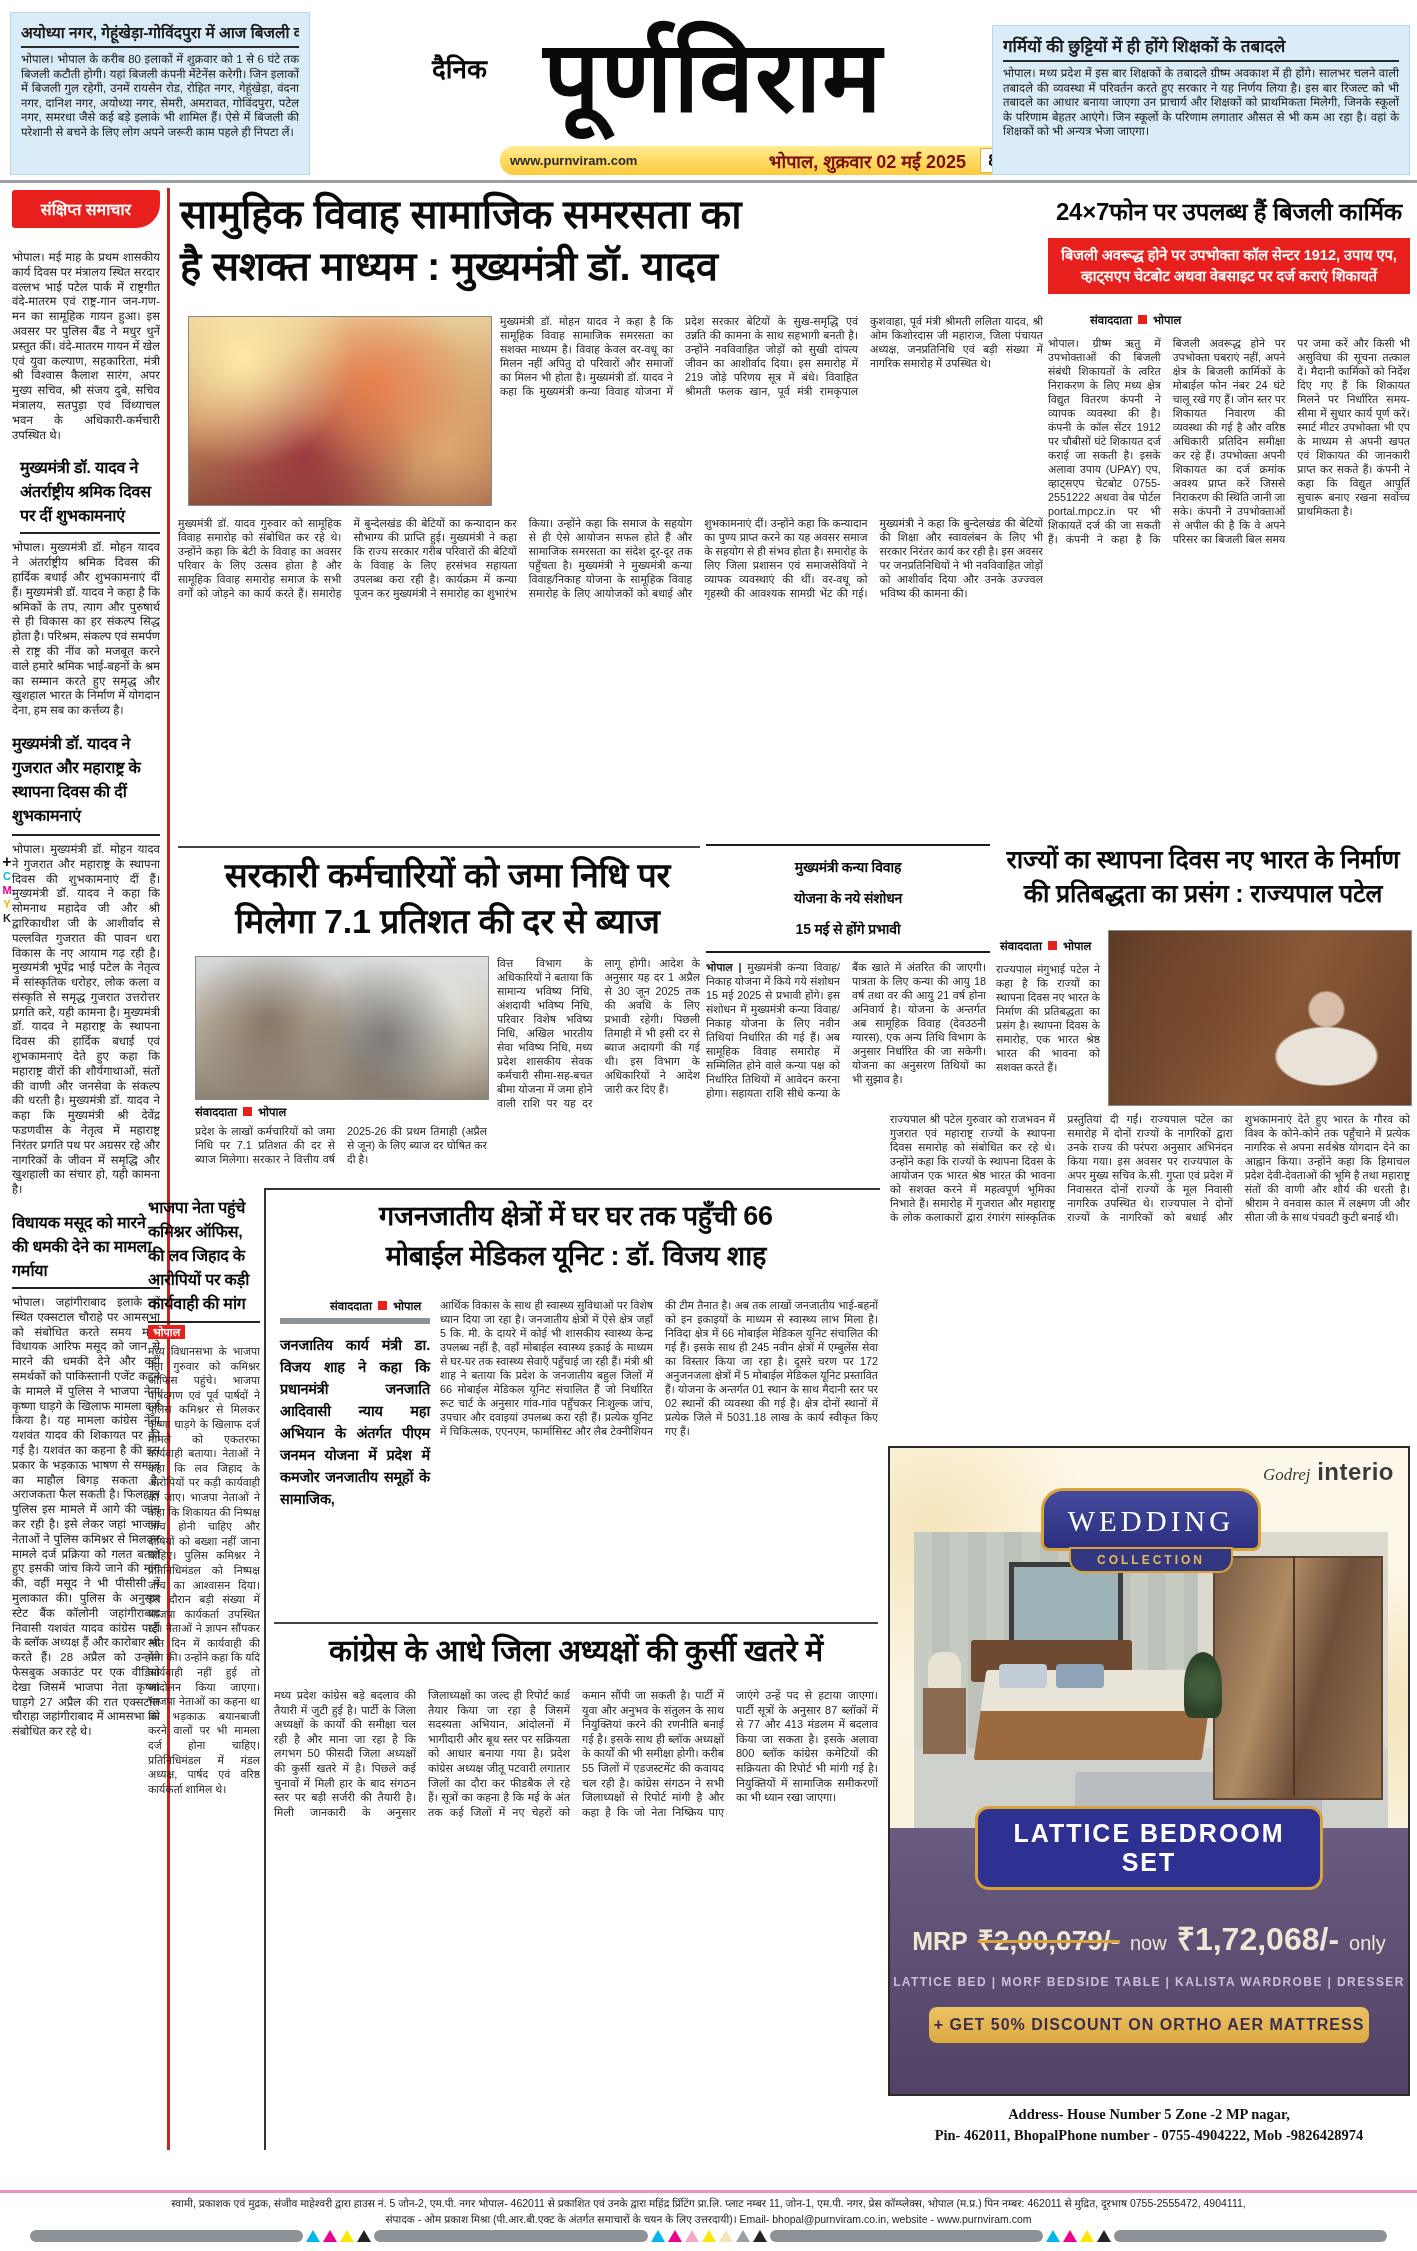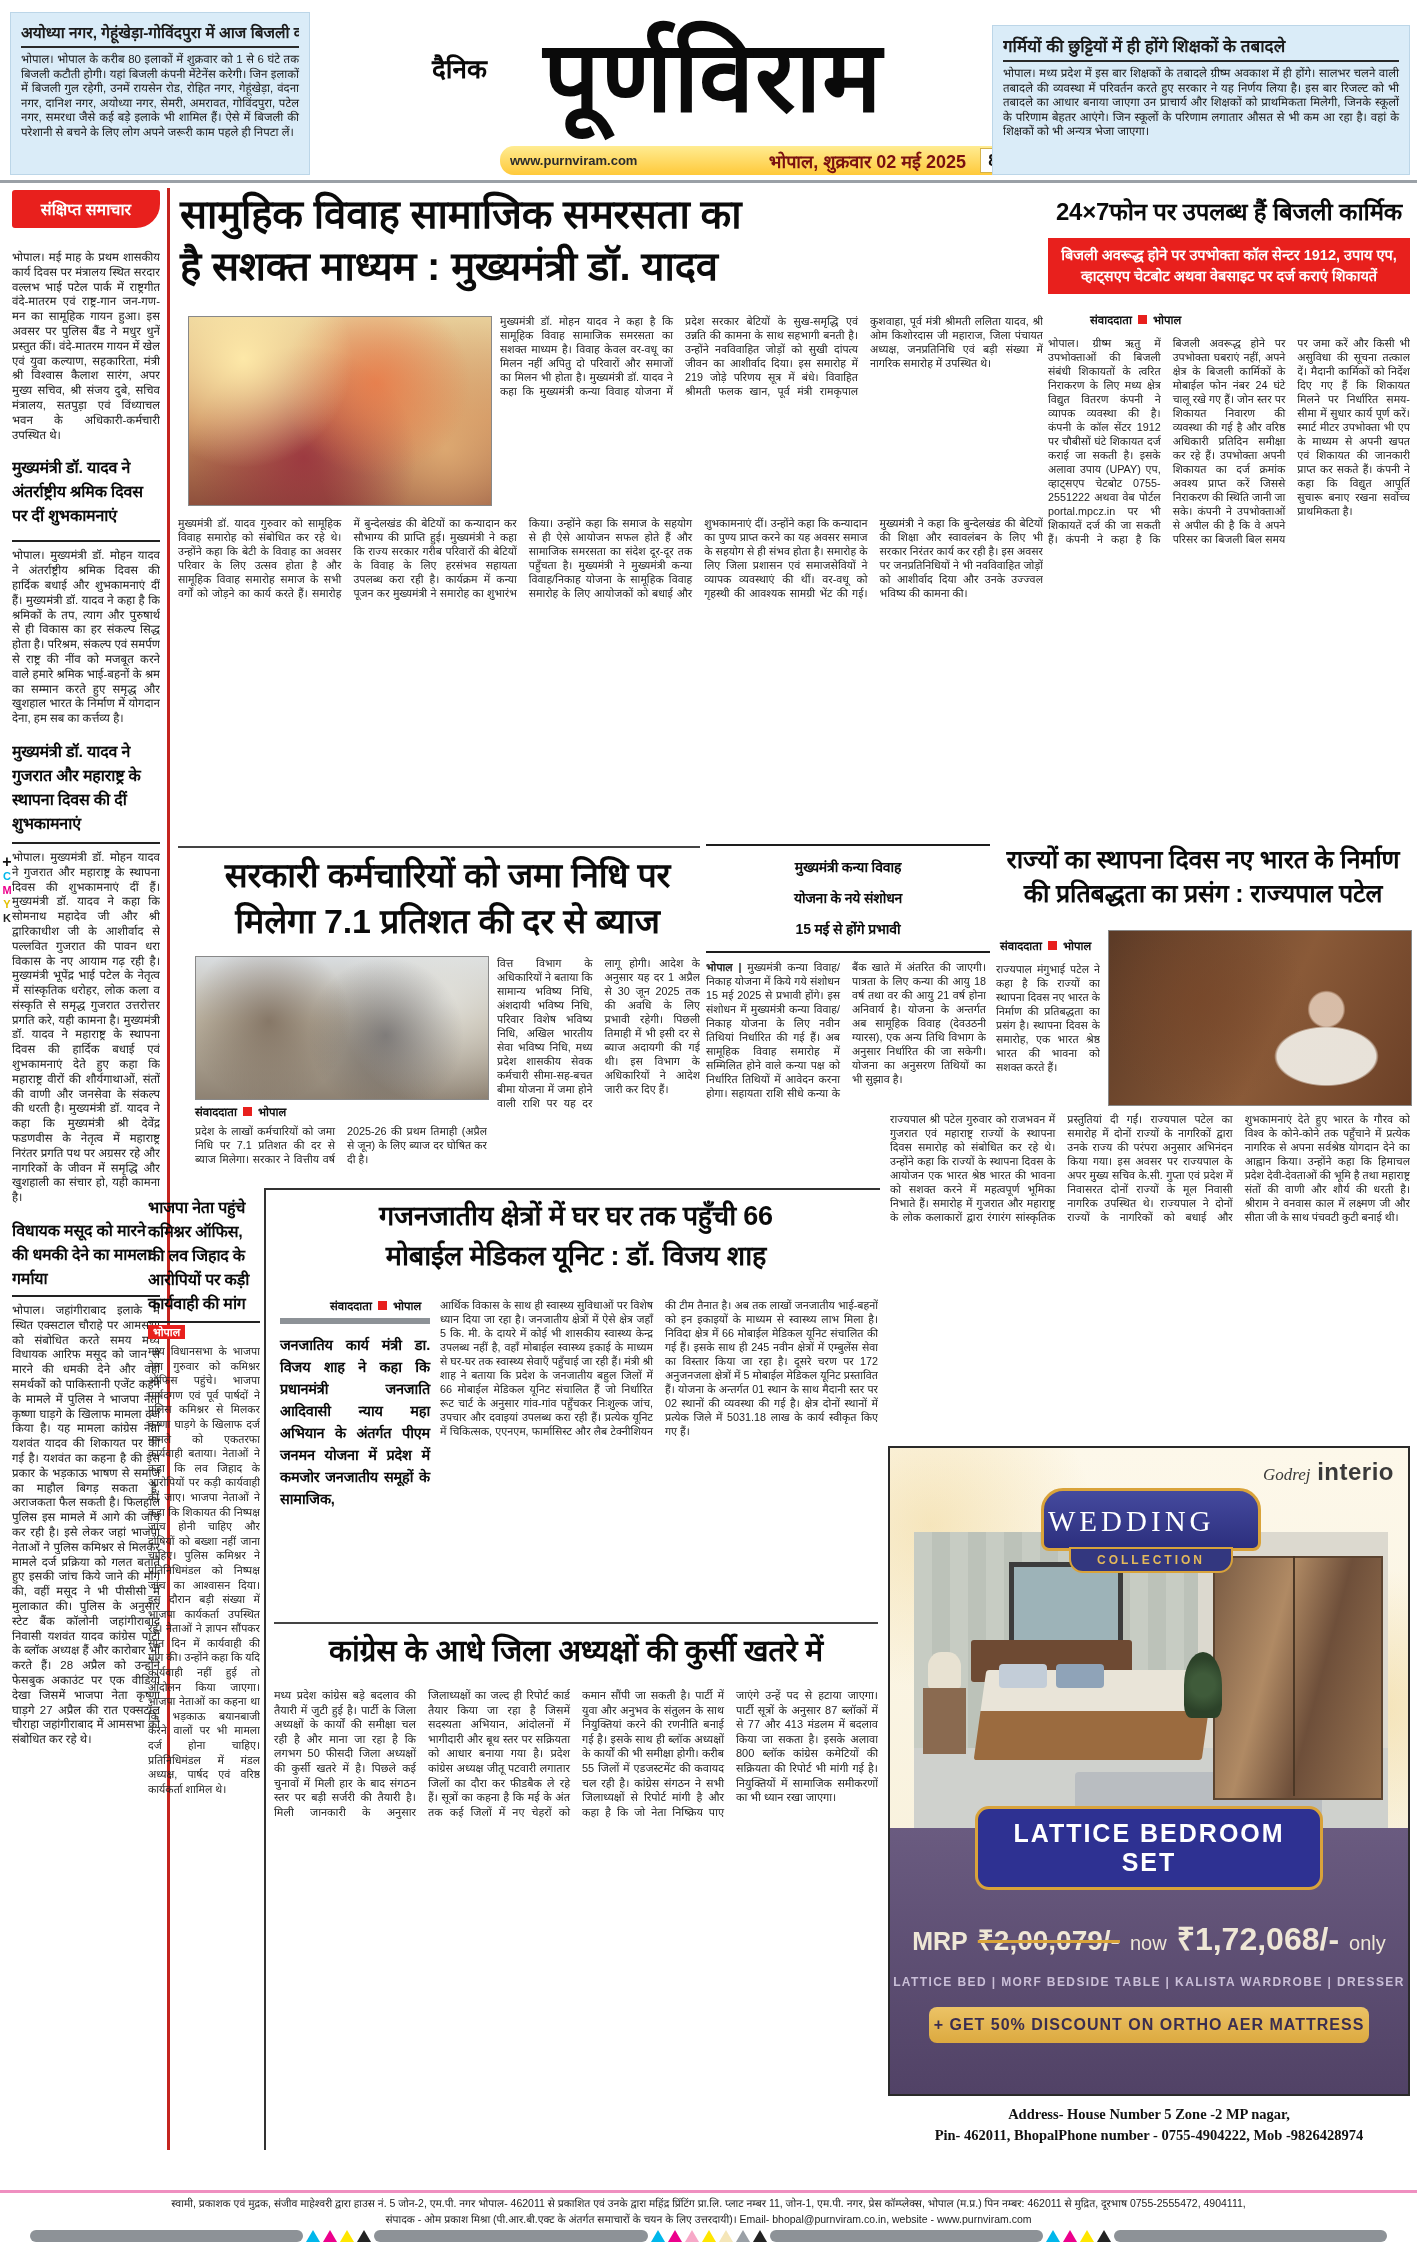--- a/index.html
+++ b/index.html
@@ -62,21 +62,21 @@
   <div class="abs" style="left:12px;top:190px;width:148px;">
     <div style="background:#e8201d;color:#fff;font-weight:800;font-size:16px;padding:8px 10px;border-radius:3px 3px 24px 3px;text-align:center;">संक्षिप्त समाचार</div>
   </div>
   <div class="abs vline" style="left:167px;top:188px;width:3px;height:1962px;"></div>
 
   <div class="abs" style="left:12px;top:244px;width:148px;height:1905px;overflow:hidden;">
     <div>
       <div class="body-txt" style="font-size:11.5px;line-height:14.8px;margin:6px 0 14px;">भोपाल। मई माह के प्रथम शासकीय कार्य दिवस पर मंत्रालय स्थित सरदार वल्लभ भाई पटेल पार्क में राष्ट्रगीत वंदे-मातरम एवं राष्ट्र-गान जन-गण-मन का सामूहिक गायन हुआ। इस अवसर पर पुलिस बैंड ने मधुर धुनें प्रस्तुत कीं। वंदे-मातरम गायन में खेल एवं युवा कल्याण, सहकारिता, मंत्री श्री विश्वास कैलाश सारंग, अपर मुख्य सचिव, श्री संजय दुबे, सचिव मंत्रालय, सतपुड़ा एवं विंध्याचल भवन के अधिकारी-कर्मचारी उपस्थित थे।</div>
     </div>
     <div>
-      <div class="hl" style="font-size:16px;line-height:24px;border-bottom:2px solid #222;padding-bottom:12px;">मुख्यमंत्री डॉ. यादव ने अंतर्राष्ट्रीय श्रमिक दिवस पर दीं शुभकामनाएं</div>
+      <div class="hl" style="font-size:16px;line-height:24px;border-bottom:2px solid #222;padding-bottom:4px;margin-left:8px;">मुख्यमंत्री डॉ. यादव ने अंतर्राष्ट्रीय श्रमिक दिवस पर दीं शुभकामनाएं</div>
       <div class="body-txt" style="font-size:11.5px;line-height:14.8px;margin:6px 0 14px;">भोपाल। मुख्यमंत्री डॉ. मोहन यादव ने अंतर्राष्ट्रीय श्रमिक दिवस की हार्दिक बधाई और शुभकामनाएं दीं हैं। मुख्यमंत्री डॉ. यादव ने कहा है कि श्रमिकों के तप, त्याग और पुरुषार्थ से ही विकास का हर संकल्प सिद्ध होता है। परिश्रम, संकल्प एवं समर्पण से राष्ट्र की नींव को मजबूत करने वाले हमारे श्रमिक भाई-बहनों के श्रम का सम्मान करते हुए समृद्ध और खुशहाल भारत के निर्माण में योगदान देना, हम सब का कर्त्तव्य है।</div>
     </div>
     <div>
       <div class="hl" style="font-size:16px;line-height:24px;border-bottom:2px solid #222;padding-bottom:6px;">मुख्यमंत्री डॉ. यादव ने गुजरात और महाराष्ट्र के स्थापना दिवस की दीं शुभकामनाएं</div>
       <div class="body-txt" style="font-size:11.5px;line-height:14.8px;margin:6px 0 14px;">भोपाल। मुख्यमंत्री डॉ. मोहन यादव ने गुजरात और महाराष्ट्र के स्थापना दिवस की शुभकामनाएं दीं हैं। मुख्यमंत्री डॉ. यादव ने कहा कि सोमनाथ महादेव जी और श्री द्वारिकाधीश जी के आशीर्वाद से पल्लवित गुजरात की पावन धरा विकास के नए आयाम गढ़ रही है। मुख्यमंत्री भूपेंद्र भाई पटेल के नेतृत्व में सांस्कृतिक धरोहर, लोक कला व संस्कृति से समृद्ध गुजरात उत्तरोत्तर प्रगति करे, यही कामना है। मुख्यमंत्री डॉ. यादव ने महाराष्ट्र के स्थापना दिवस की हार्दिक बधाई एवं शुभकामनाएं देते हुए कहा कि महाराष्ट्र वीरों की शौर्यगाथाओं, संतों की वाणी और जनसेवा के संकल्प की धरती है। मुख्यमंत्री डॉ. यादव ने कहा कि मुख्यमंत्री श्री देवेंद्र फडणवीस के नेतृत्व में महाराष्ट्र निरंतर प्रगति पथ पर अग्रसर रहे और नागरिकों के जीवन में समृद्धि और खुशहाली का संचार हो, यही कामना है।</div>
     </div>
     <div>
       <div class="hl" style="font-size:16px;line-height:24px;border-bottom:2px solid #222;padding-bottom:4px;">विधायक मसूद को मारने की धमकी देने का मामला गर्माया</div>
       <div class="body-txt" style="font-size:11.5px;line-height:14.8px;margin:6px 0 0;">भोपाल। जहांगीराबाद इलाके में स्थित एक्सटाल चौराहे पर आमसभा को संबोधित करते समय मध्य विधायक आरिफ मसूद को जान से मारने की धमकी देने और वहीं समर्थकों को पाकिस्तानी एजेंट कहने के मामले में पुलिस ने भाजपा नेता कृष्णा घाड़गे के खिलाफ मामला दर्ज किया है। यह मामला कांग्रेस नेता यशवंत यादव की शिकायत पर की गई है। यशवंत का कहना है की इस प्रकार के भड़काऊ भाषण से समाज का माहौल बिगड़ सकता है, अराजकता फैल सकती है। फिलहाल पुलिस इस मामले में आगे की जांच कर रही है। इसे लेकर जहां भाजपा नेताओं ने पुलिस कमिश्नर से मिलकर मामले दर्ज प्रक्रिया को गलत बताते हुए इसकी जांच किये जाने की मांग की, वहीं मसूद ने भी पीसीसी में मुलाकात की। पुलिस के अनुसार स्टेट बैंक कॉलोनी जहांगीराबाद निवासी यशवंत यादव कांग्रेस पार्टी के ब्लॉक अध्यक्ष हैं और कारोबार भी करते हैं। 28 अप्रैल को उन्होंने फेसबुक अकाउंट पर एक वीडियो देखा जिसमें भाजपा नेता कृष्णा घाड़गे 27 अप्रैल की रात एक्सटॉल चौराहा जहांगीराबाद में आमसभा को संबोधित कर रहे थे।</div>
     </div>
@@ -181,21 +181,21 @@
        radial-gradient(circle at 8% 12%,rgba(233,196,106,.35),transparent 22%),
        radial-gradient(circle at 94% 40%,rgba(233,196,106,.35),transparent 22%),
        linear-gradient(180deg,#fdf8ea 0%,#f6eed6 100%);box-sizing:border-box;overflow:hidden;">
 
     <div class="abs" style="right:14px;top:10px;font-size:24px;color:#3a3a3a;">
       <span style="font-family:'Liberation Serif',serif;font-style:italic;font-size:17px;">Godrej</span>
       <span style="font-weight:800;letter-spacing:.5px;">interio</span>
     </div>
 
     <div class="abs" style="left:151px;top:40px;width:220px;z-index:3;">
-      <div style="background:linear-gradient(180deg,#454a9e,#2c2f7e);border:3px solid #d9a33a;border-radius:22px 22px 8px 8px;color:#fff;
+      <div style="background:linear-gradient(180deg,#454a9e,#2c2f7e);border:3px solid #d9a33a;border-radius:22px 22px 8px 8px;color:#fff;text-align:center;
                   font-family:'Liberation Serif',serif;font-size:29px;letter-spacing:4px;padding:14px 4px 10px;">WEDDING</div>
       <div style="margin:-4px auto 0;width:160px;background:#33377f;border:2px solid #d9a33a;border-radius:0 0 14px 14px;color:#e4b95a;text-align:center;
                   font-size:12px;letter-spacing:3px;font-weight:700;padding:4px 0;">COLLECTION</div>
     </div>
 
     <div class="abs" style="left:24px;top:84px;width:474px;height:300px;overflow:hidden;background:linear-gradient(180deg,#e7e5dc 0%,#d8d6cd 100%);">
       <div class="abs" style="left:0;top:0;width:60%;height:72%;background:repeating-linear-gradient(90deg,#c7ccc3 0 18px,#bcc2b9 18px 36px),#c7ccc3;"></div>
       <div class="abs" style="left:60%;top:0;width:40%;height:72%;background:#dcd9cf;"></div>
       <div class="abs" style="left:20%;top:10%;width:22%;height:30%;background:#9db3b8;border:5px solid #3c3c3c;"></div>
       <div class="abs" style="left:0;top:72%;width:100%;height:28%;background:#cfd1cd;"></div>

